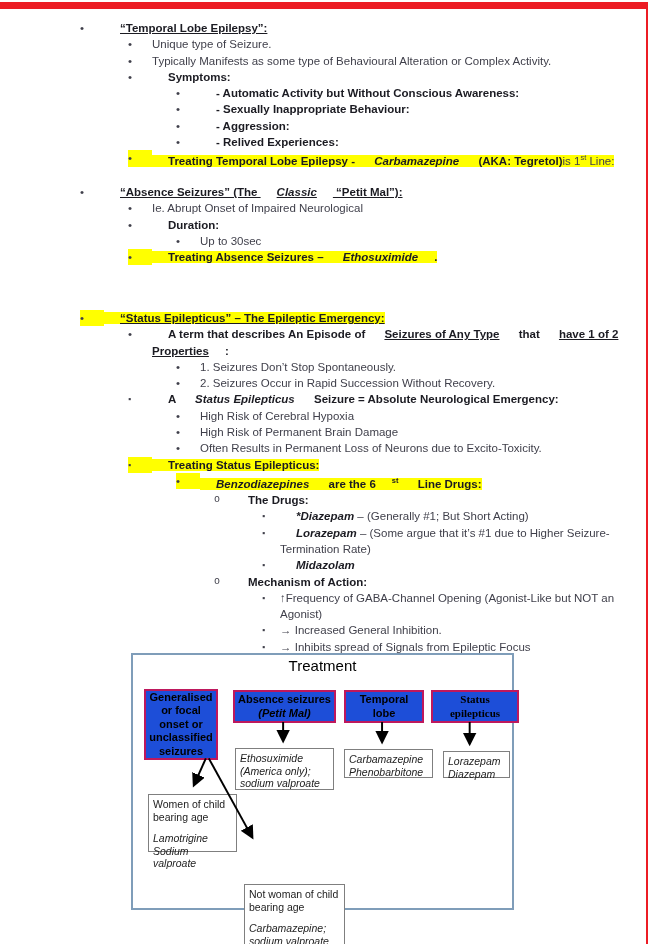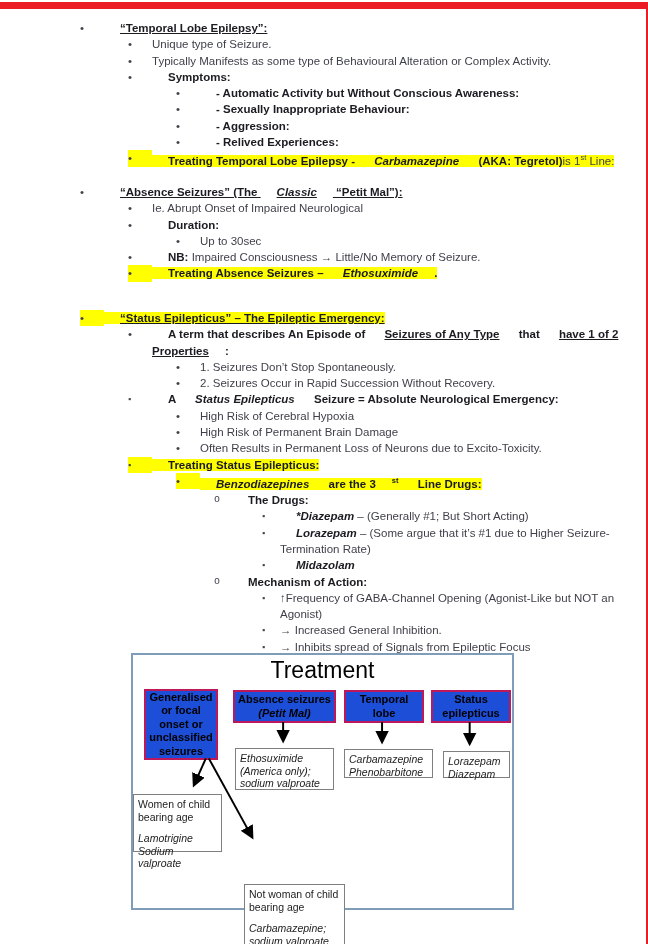--- a/index.html
+++ b/index.html
@@ -35,41 +35,41 @@
   .i   { font-style:italic; }
   .u   { text-decoration:underline; }
   .sup { vertical-align:super; font-size:0.65em;text-align:right; }
 
   .hl .bu, .hl .tx { background:#ffff00; }
 
   
   .diagram { position:absolute; left:131px; top:653px; width:383px; height:257px;
              border:2px solid #7f9db9; background:#ffffff; color:#111; }
   .dg-title { position:absolute; top:2px; left:0; width:100%; text-align:center;
-              font-size:23px; color:#000; }
+              font-size:15px; color:#000; }
   .gold { position:absolute; background:#1d4ed8; border:2px solid #be185d;
           font-weight:bold; font-size:11px; line-height:13.5px; text-align:center;
           display:flex; flex-direction:column; justify-content:center;
           white-space:pre-line; color:#000; }
   .wbox { position:absolute; background:#fff; border:1px solid #7f7f7f;
           font-size:10.5px; line-height:12.5px; padding:3px 4px;
           white-space:pre-line; color:#222; }
   .wbox .drugs { font-style:italic; }
   .wbox.all-italic { font-style:italic; }
   .wbox .gap { display:block; height:9px; }
 
   .g1 { left:11px;  top:34px; width:74px;  height:71px; }
   .g2 { left:100px; top:35px; width:103px; height:33px; }
   .g3 { left:211px; top:35px; width:80px;  height:33px; }
-  .g4 { left:298px; top:35px; width:80px;  height:33px; }
+  .g4 { left:298px; top:35px; width:88px;  height:33px;font-family:Liberation Serif, serif; }
 
   .w1 { left:102px; top:93px;  width:99px;  height:42px; }
   .w2 { left:211px; top:94px;  width:89px;  height:29px; }
   .w3 { left:310px; top:96px;  width:67px;  height:27px; }
-  .w4 { left:0;   top:139px; width:89px;  height:58px; }
+  .w4 { left:15px;   top:139px; width:89px;  height:58px; }
   .w5 { left:111px; top:191px; width:101px; height:64px;margin-top:38px; }
 
   .arrows { position:absolute; inset:0; width:100%; height:100%; pointer-events:none; }
 </style>
 </head>
 <body>
 
 <div class="topbar"></div>
 <div class="rightbar"></div>
 
@@ -85,35 +85,35 @@
     <div class="li l3"><span class="bu">•</span><span class="tx"><span class="b">- Aggression:</span></span></div>
     <div class="li l3"><span class="bu">•</span><span class="tx"><span class="b">- Relived Experiences:</span></span></div>
     <div class="li l2 hl"><span class="bu">•</span><span class="tx"><span class="b">Treating Temporal Lobe Epilepsy - </span><span class="b i">Carbamazepine </span><span class="b">(AKA: Tegretol)</span><span>is 1</span><span class="sup">st</span><span> Line:</span></span></div>
   </div>
 
   <div class="sec sec2">
     <div class="li l1"><span class="bu">•</span><span class="tx"><span class="b u">“Absence Seizures” (The </span><span class="b u i">Classic</span><span class="b u"> “Petit Mal”):</span></span></div>
     <div class="li l2"><span class="bu">•</span><span class="tx"><span>Ie. Abrupt Onset of Impaired Neurological</span></span></div>
     <div class="li l2"><span class="bu">•</span><span class="tx"><span class="b">Duration:</span></span></div>
     <div class="li l3"><span class="bu">•</span><span class="tx"><span>Up to 30sec</span></span></div>
-    <div class="li l2"><span class="bu">•</span><span class="tx"><span class="b">NB:</span><span> Impaired Consciousness → Little/No Memory of Seizure.</span></span></div>
+    <div class="li l2"><span class="bu">•</span></div>
     <div class="li l2 hl"><span class="bu">•</span><span class="tx"><span class="b">Treating Absence Seizures – </span><span class="b i">Ethosuximide</span><span class="b">.</span></span></div>
   </div>
 
   <div class="sec sec3">
     <div class="li l1 hl"><span class="bu">•</span><span class="tx"><span class="b u">“Status Epilepticus” – The Epileptic Emergency:</span></span></div>
     <div class="li l2"><span class="bu">•</span><span class="tx"><span class="b">A term that describes An Episode of </span><span class="b u">Seizures of Any Type</span><span class="b"> that </span><span class="b u">have 1 of 2 Properties</span><span class="b">:</span></span></div>
     <div class="li l3"><span class="bu">•</span><span class="tx"><span>1. Seizures Don’t Stop Spontaneously.</span></span></div>
     <div class="li l3"><span class="bu">•</span><span class="tx"><span>2. Seizures Occur in Rapid Succession Without Recovery.</span></span></div>
     <div class="li l2"><span class="bu bu-sq">▪</span><span class="tx"><span class="b">A </span><span class="b i">Status Epilepticus</span><span class="b"> Seizure = Absolute Neurological Emergency:</span></span></div>
     <div class="li l3"><span class="bu">•</span><span class="tx"><span>High Risk of Cerebral Hypoxia</span></span></div>
     <div class="li l3"><span class="bu">•</span><span class="tx"><span>High Risk of Permanent Brain Damage</span></span></div>
     <div class="li l3"><span class="bu">•</span><span class="tx"><span>Often Results in Permanent Loss of Neurons due to Excito-Toxicity.</span></span></div>
     <div class="li l2 hl"><span class="bu bu-sq">▪</span><span class="tx"><span class="b">Treating Status Epilepticus:</span></span></div>
-    <div class="li l3 hl"><span class="bu">•</span><span class="tx"><span class="b i">Benzodiazepines</span><span class="b"> are the 3</span><span class="b sup">st</span><span class="b"> Line Drugs:</span></span></div>
+    <div class="li l3 hl"><span class="bu">•</span><span class="tx"><span class="b i">Benzodiazepines</span><span class="b"> are the 6</span><span class="b sup">st</span><span class="b"> Line Drugs:</span></span></div>
     <div class="li l4"><span class="bu bu-ci">o</span><span class="tx"><span class="b">The Drugs:</span></span></div>
     <div class="li l5"><span class="bu bu-sq">▪</span><span class="tx"><span class="b i">*Diazepam</span><span> – (Generally #1; But Short Acting)</span></span></div>
     <div class="li l5"><span class="bu bu-sq">▪</span><span class="tx"><span class="b i">Lorazepam</span><span> – (Some argue that it’s #1 due to Higher Seizure-Termination Rate)</span></span></div>
     <div class="li l5"><span class="bu bu-sq">▪</span><span class="tx"><span class="b i">Midazolam</span></span></div>
     <div class="li l4"><span class="bu bu-ci">o</span><span class="tx"><span class="b">Mechanism of Action:</span></span></div>
     <div class="li l5"><span class="bu bu-sq">▪</span><span class="tx"><span>↑Frequency of GABA-Channel Opening (Agonist-Like but NOT an Agonist)</span></span></div>
     <div class="li l5"><span class="bu bu-sq">▪</span><span class="tx"><span>→ Increased General Inhibition.</span></span></div>
     <div class="li l5"><span class="bu bu-sq">▪</span><span class="tx"><span>→ Inhibits spread of Signals from Epileptic Focus</span></span></div>
   </div>
 </div>

